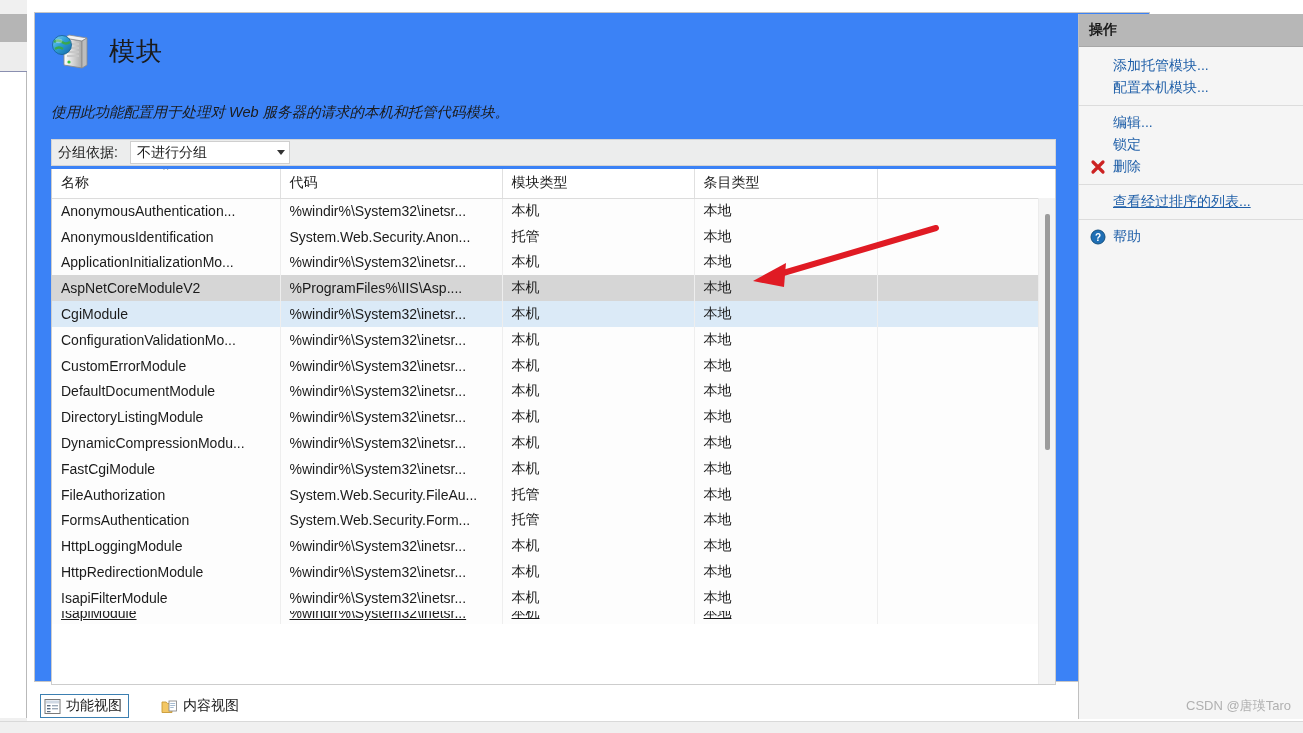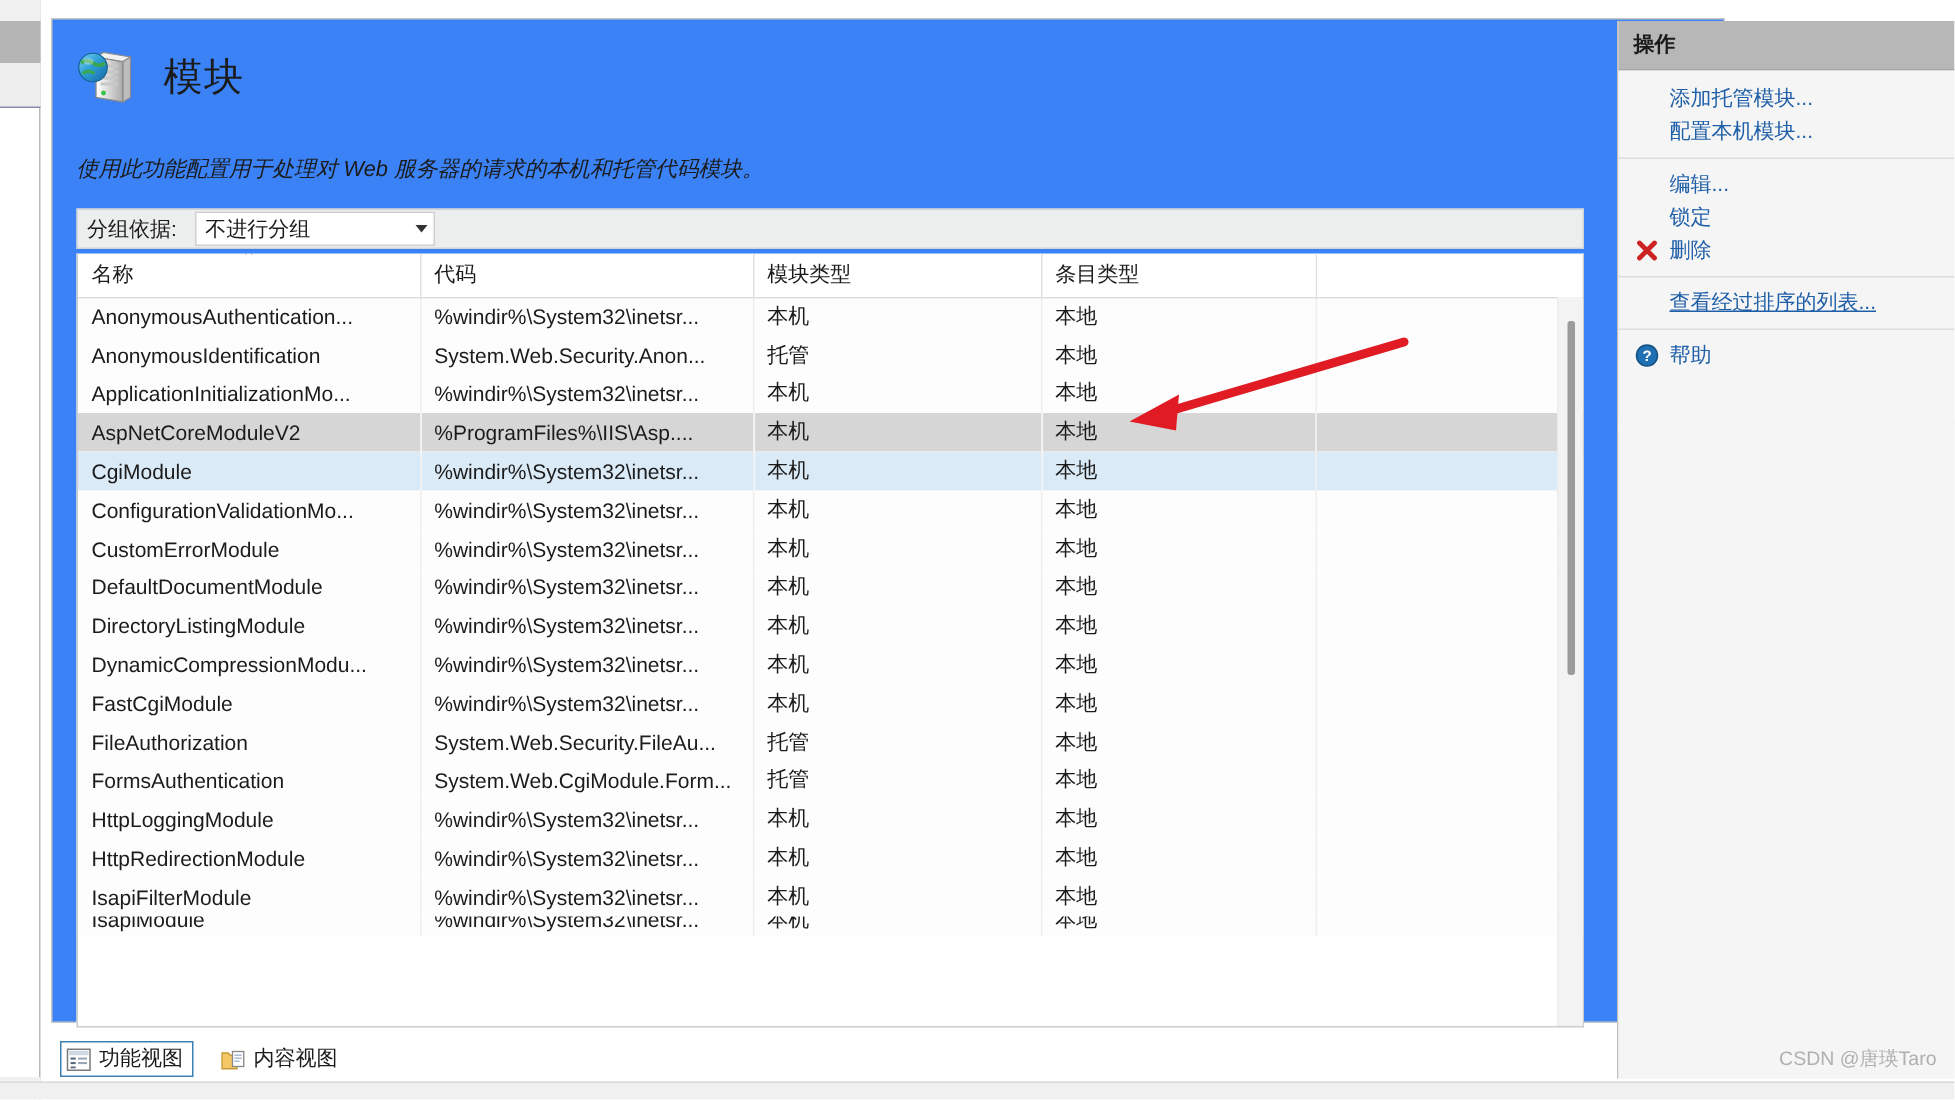--- a/index.html
+++ b/index.html
@@ -164,20 +164,21 @@
   .tbl tbody tr.selected td { background: #d6d6d6; }
   .tbl tbody tr.hovered td { background: #dbeaf7; }
   .tbl tbody tr.clipped td {
     height: 13px;
     overflow: hidden;
     color: #1b1b1b;
   }
   .tbl tbody tr.clipped td > span {
     display: block;
     margin-top: -8px;
+    text-decoration: underline;
   }
 
   
   .tbl-scroll {
     position: absolute;
     right: 0; top: 29px;
     width: 17px; height: 487px;
     background: #f3f3f3;
     border-left: 1px solid #ececec;
   }
@@ -187,21 +188,21 @@
     width: 5px; height: 236px;
     background: #9b9b9b;
     border-radius: 2px;
   }
 
   
   .view-tabs {
     position: absolute;
     left: 40px; top: 694px;
     display: flex; align-items: center;
-    gap: 14px;
+    gap: 28px;
   }
   .view-tab {
     display: flex; align-items: center;
     gap: 5px;
     padding: 2px 6px 2px 3px;
     font-size: 14px;
     color: #1b1b1b;
     cursor: default;
     border: 1px solid transparent;
     white-space: nowrap;
@@ -462,21 +463,21 @@
             </tr>
             <tr>
               <td><span>FileAuthorization</span></td>
               <td><span>System.Web.Security.FileAu...</span></td>
               <td><span>托管</span></td>
               <td><span>本地</span></td>
               <td class="last"><span></span></td>
             </tr>
             <tr>
               <td><span>FormsAuthentication</span></td>
-              <td><span>System.Web.CgiModule.Form...</span></td>
+              <td><span>System.Web.Security.Form...</span></td>
               <td><span>托管</span></td>
               <td><span>本地</span></td>
               <td class="last"><span></span></td>
             </tr>
             <tr>
               <td><span>HttpLoggingModule</span></td>
               <td><span>%windir%\System32\inetsr...</span></td>
               <td><span>本机</span></td>
               <td><span>本地</span></td>
               <td class="last"><span></span></td>

